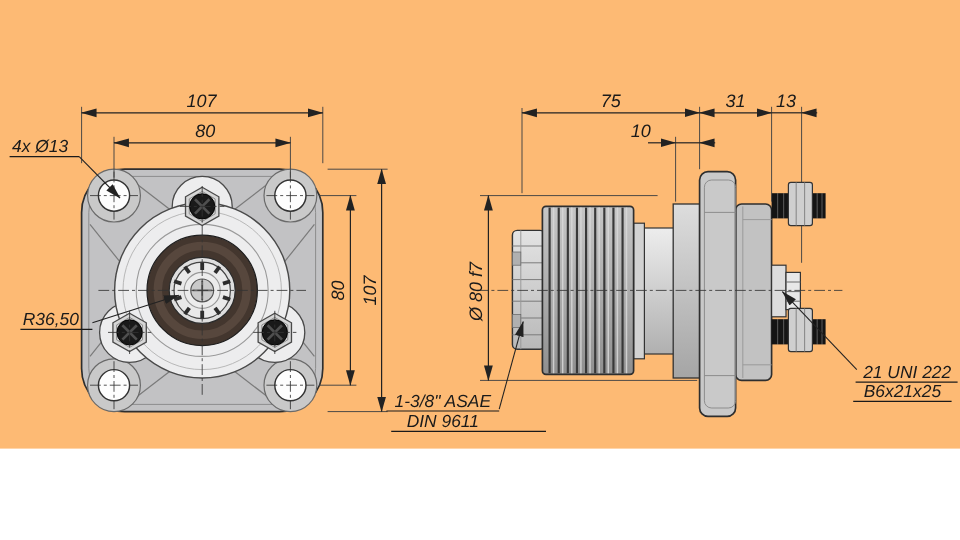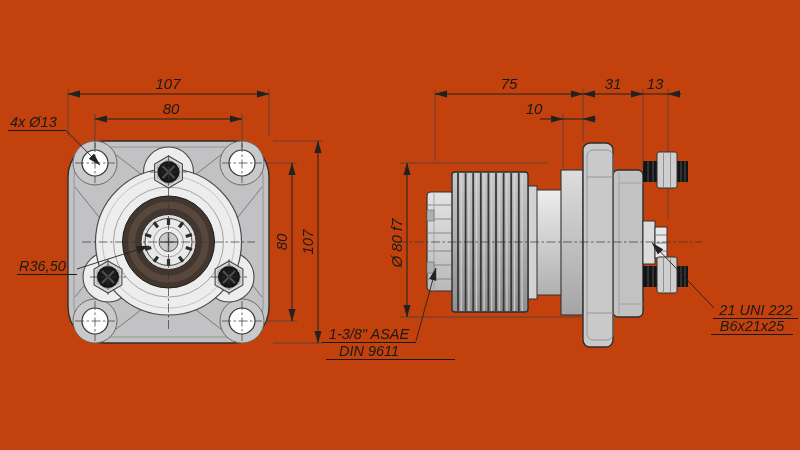--- a/index.html
+++ b/index.html
@@ -1,16 +1,16 @@
 <!DOCTYPE html>
 <html><head>
 <meta charset="utf-8">
 <style>
   html,body{margin:0;padding:0;background:#ffffff;}
-  .stage{width:800px;height:450px;position:relative;background:#c2410c;overflow:hidden;}
+  .stage{width:800px;height:374px;position:relative;background:#fdba74;overflow:hidden;}
   svg{display:block;}
   text{font-family:"Liberation Sans","DejaVu Sans",sans-serif;font-style:italic;fill:#1a1a1a;}
   .dimtxt{font-size:15px;}
   .lbltxt{font-size:14.5px;}
   .thin{stroke:#444;stroke-width:0.8;fill:none;}
   .dimline{stroke:#222;stroke-width:1;fill:none;}
   .leader{stroke:#222;stroke-width:0.9;fill:none;}
   .outline{stroke:#2e2e2e;stroke-width:1.4;}
   .contour{stroke:#8a8a8a;stroke-width:0.8;fill:none;}
   .cl{stroke:#333;stroke-width:0.7;fill:none;stroke-dasharray:9 2.5 2.5 2.5;}

